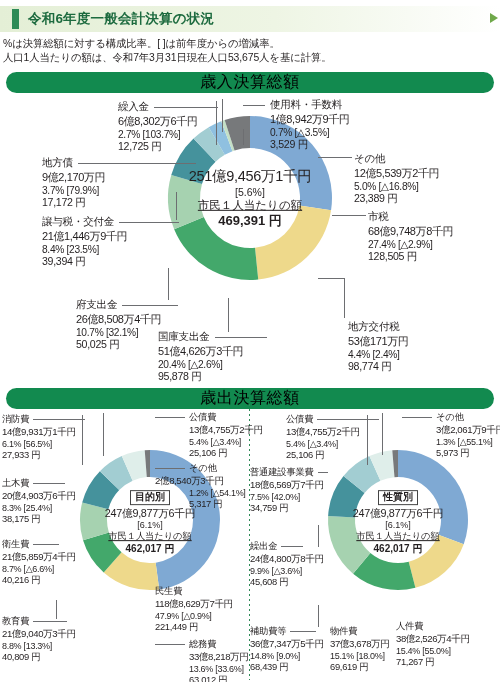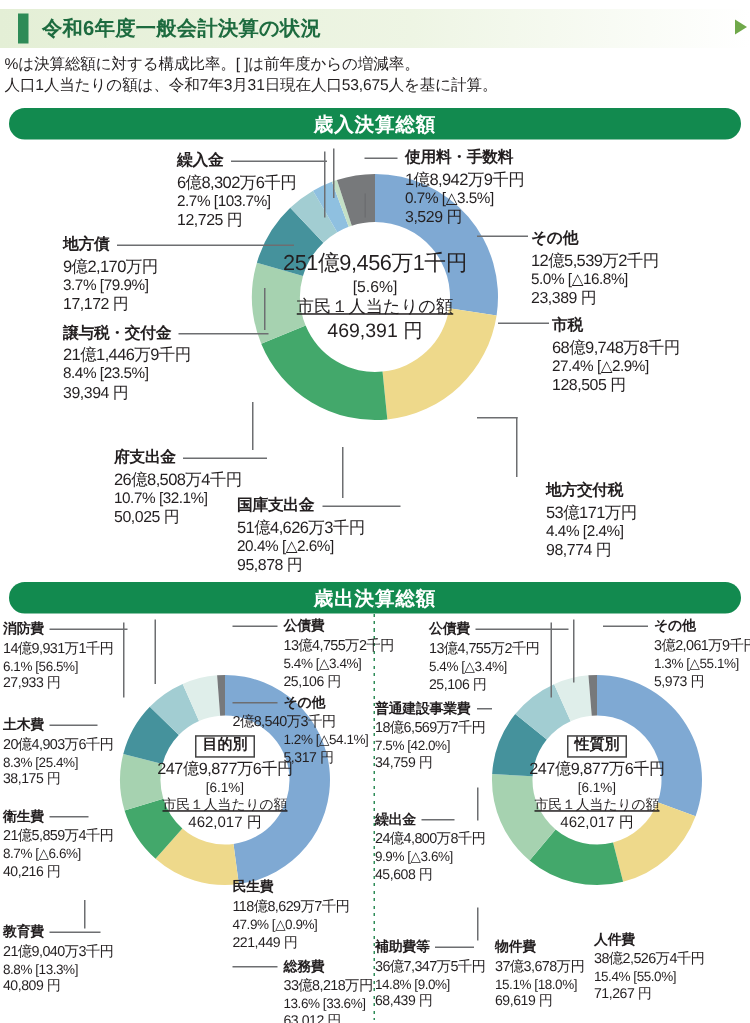--- a/index.html
+++ b/index.html
@@ -36,21 +36,21 @@
   .notes { position: absolute; left: 3px; top: 37px; width: 480px; }
   .notes div { font-size: 10.4px; line-height: 14px; letter-spacing: -.1px; }
 
   
   .section-banner {
     position: absolute; height: 21px; border-radius: 11px;
     background: #128a4f;
     display: flex; align-items: center; justify-content: center;
   }
   .section-banner span {
-    color: #ffffff; font-size: 13px; font-weight: bold; letter-spacing: .6px;
+    color: #000000; font-size: 16px; font-weight: normal; letter-spacing: .6px;
   }
   #banner-in  { left: 6px; top: 72px;  width: 488px; }
   #banner-out { left: 6px; top: 388px; width: 488px; }
 
   
   .donut-wrap { position: absolute; }
   .donut-wrap svg { display: block; overflow: visible; }
 
   .center-label {
     position: absolute; text-align: center; width: 100%;
@@ -60,27 +60,27 @@
   .cl-badge {
     display: inline-block; border: 1px solid #444; padding: 0 4px 1px 4px;
     font-size: 10px; font-weight: bold; margin-bottom: 2px;
   }
   .cl-total { font-size: 14.5px; letter-spacing: -.3px; white-space: nowrap; }
   .cl-total.small { font-size: 10.8px; }
   .cl-delta { font-size: 10.5px; }
   .cl-delta.small { font-size: 9px; }
   .cl-percap-lbl { font-size: 11.5px; text-decoration: underline; }
   .cl-percap-lbl.small { font-size: 9.2px; }
-  .cl-percap-val { font-size: 13px; }
+  .cl-percap-val { font-size: 13px; font-weight: bold; }
   .cl-percap-val.small { font-size: 10px; }
 
   
   .callout { position: absolute; }
   .callout .co-name {
-    font-size: 10.5px; font-weight: bold; letter-spacing: -.2px; white-space: nowrap;
+    font-size: 10.5px; font-weight: normal; letter-spacing: -.2px; white-space: nowrap;
   }
   .callout .co-amount { font-size: 11px; letter-spacing: -.4px; white-space: nowrap; }
   .callout .co-pct { font-size: 10.2px; letter-spacing: -.3px; white-space: nowrap; }
   .callout .co-percap { font-size: 10.6px; letter-spacing: -.3px; white-space: nowrap; }
   .callout.sm .co-name { font-size: 9.3px; }
   .callout.sm .co-amount { font-size: 9.6px; }
   .callout.sm .co-pct { font-size: 9px; }
   .callout.sm .co-percap { font-size: 9.4px; }
   .callout .co-line-row { display: flex; align-items: center; gap: 0; }
 
@@ -213,21 +213,21 @@
   <div class="lead h" style="left:318px; top:157px; width:34px;"></div>
 
   <div class="callout" style="left:368px; top:210px;">
     <div class="co-name">市税</div>
     <div class="co-amount">68億9,748万8千円</div>
     <div class="co-pct"><span>27.4%</span> <span>[△2.9%]</span></div>
     <div class="co-percap">128,505 円</div>
   </div>
   <div class="lead h" style="left:332px; top:215px; width:34px;"></div>
 
-  <div class="callout" style="left:364px; top:320px;">
+  <div class="callout" style="left:348px; top:320px;">
     <div class="co-name">地方交付税</div>
     <div class="co-amount">53億171万円</div>
     <div class="co-pct"><span>4.4%</span> <span>[2.4%]</span></div>
     <div class="co-percap">98,774 円</div>
   </div>
   <div class="lead v" style="left:344px; top:278px; height:40px;"></div>
   <div class="lead h" style="left:318px; top:278px; width:27px;"></div>
 
   <div class="section-banner" id="banner-out">
     <span>歳出決算総額</span>

